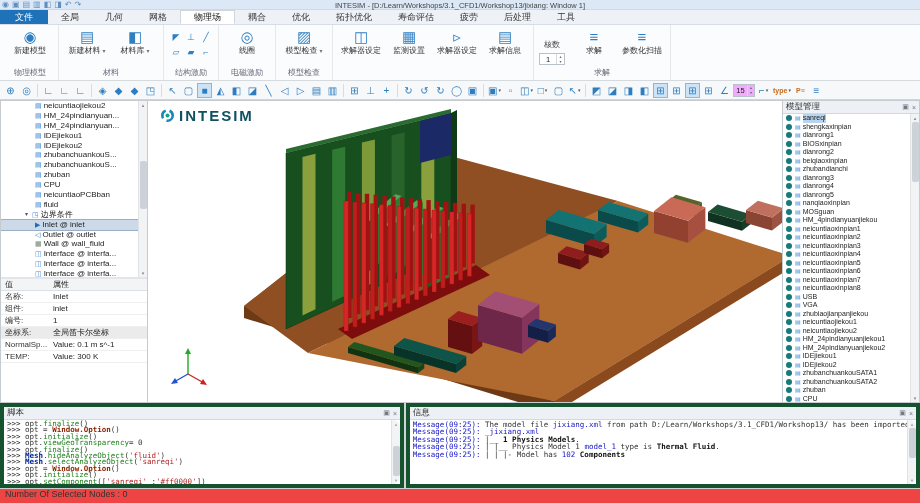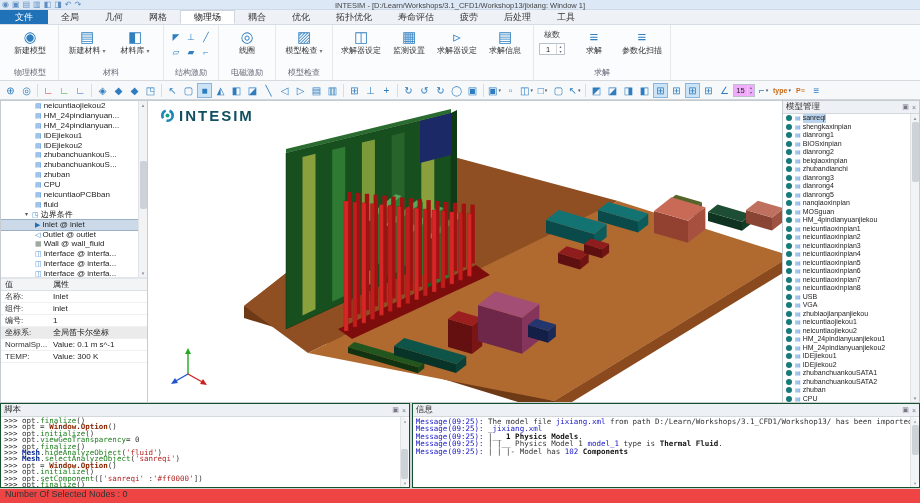--- a/index.html
+++ b/index.html
@@ -23,21 +23,21 @@
   .ribbon { position:absolute; top:25px; left:0; right:0; height:56px; background:#fbfcfd; border-bottom:1px solid #d5dade; display:flex; align-items:stretch; padding-left:2px; }
   .rgroup { display:flex; flex-direction:column; border-right:1px solid #e6e8ea; padding:2px 5px 0 5px; }
   .rgroup-body { display:flex; align-items:flex-start; gap:2px; flex:1; }
   .rgroup-label { text-align:center; font-size:8px; color:#667; padding:1px 0 2px 0; }
   .rbtn { width:46px; display:flex; flex-direction:column; align-items:center; cursor:default; padding-top:1px; }
   .rbtn .ric { font-size:15px; line-height:17px; color:#2f7fc1; }
   .rbtn .rlb { font-size:8px; color:#333; white-space:nowrap; }
   .rbtn .dd { color:#777; font-size:6px; }
   .sgrid { display:grid; grid-template-columns:repeat(3,14px); grid-auto-rows:14px; gap:1px; margin-top:3px; }
   .sgrid .si { font-size:9px; line-height:14px; text-align:center; color:#2f7fc1; cursor:default; }
-  .corecol { display:flex; flex-direction:column; align-items:center; margin:2px 4px 0 0; }
+  .corecol { display:flex; flex-direction:column; align-items:center; margin:12px 4px 0 0; }
   .corecol .clab { font-size:8px; color:#444; }
   .spinbox { margin-top:3px; width:26px; height:12px; border:1px solid #b9c2cc; background:#fff; display:flex; }
   .spinbox .sval { flex:1; font-size:7.5px; text-align:center; line-height:11px; }
   .spinbox .sarr { width:8px; display:flex; flex-direction:column; font-size:4px; color:#667; line-height:5px; text-align:center; border-left:1px solid #d5dade; }
 
   
   .vtoolbar { position:absolute; top:81px; left:0; right:0; height:19px; background:#f6f8fa; border-bottom:1px solid #cfd5da; display:flex; align-items:center; padding:0 3px; gap:1px; }
   .ticon { width:15px; height:15px; display:flex; align-items:center; justify-content:center; font-size:10px; color:#2e7dc0; border:1px solid transparent; cursor:default; }
   .ticon.active { background:#cde3f6; border-color:#8ab6dd; }
   .ticon .td { font-size:5px; color:#556; margin-left:1px; }
@@ -78,21 +78,21 @@
 
   .rightpanel { width:138px; display:flex; flex-direction:column; }
   .rtree { flex:1; background:#fff; position:relative; overflow:hidden; }
   .rt-row { height:8.5px; line-height:8.5px; display:flex; align-items:center; font-size:7px; white-space:nowrap; cursor:default; padding-left:3px; }
   .rt-row .dot { width:6px; height:6px; border-radius:50%; background:#157a7a; margin-right:3px; flex:none; }
   .rt-row .tic { font-size:6px; color:#4a90d9; margin-right:2px; flex:none; }
   .rt-row.sel .lbl { background:#b8d4ee; }
 
   
   .bottom { position:absolute; top:403px; left:0; width:920px; height:85px; display:flex; }
-  .console { background:#fff; border:1px solid #14532d; display:flex; flex-direction:column; }
+  .console { background:#fff; border:4px solid #14532d; display:flex; flex-direction:column; }
   .cbody { flex:1; position:relative; overflow:hidden; font-family:"DejaVu Sans Mono", monospace; font-size:7.5px; padding:1px 2px 0 3px;border-radius:7px; }
   .cline { line-height:6.4px; white-space:nowrap; }
   .iline { line-height:7.4px; white-space:nowrap; }
   .tk-k { color:#333; } .tk-g { color:#1a7d1a; } .tk-m { color:#8b2500; font-weight:bold; }
   .tk-n { color:#00248f; font-weight:bold; } .tk-s { color:#b22222; } .tk-b { color:#1414c8; }
   .tk-bd { color:#111; font-weight:bold; }
 
   
   .statusbar { position:absolute; top:488px; left:0; right:0; height:15px; background:#ef4444; border-top:1px solid #cfcfcf; display:flex; align-items:flex-start; padding-left:5px; font-size:9px; color:#333; }
 </style>

